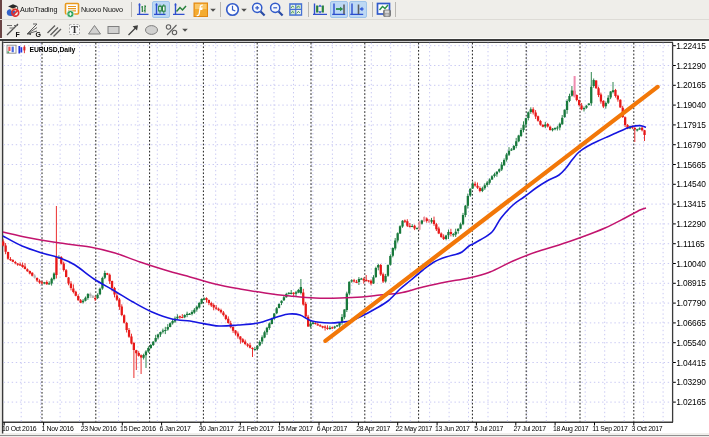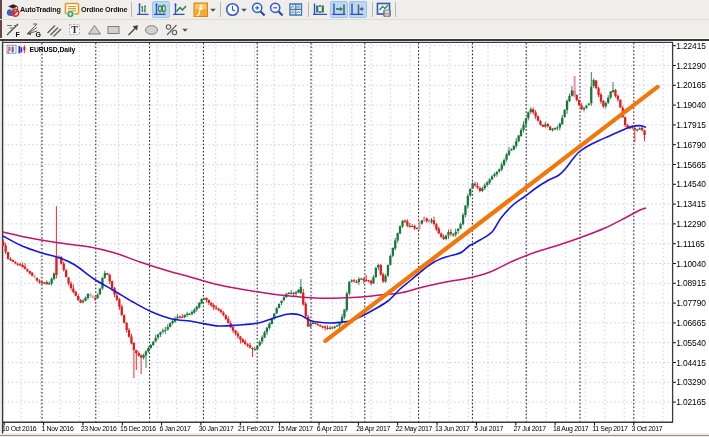--- a/index.html
+++ b/index.html
@@ -1,16 +1,16 @@
 <!DOCTYPE html>
 <html><head><meta charset="utf-8"><style>
 html,body{margin:0;padding:0;width:709px;height:437px;overflow:hidden;background:#eeede9;font-family:"Liberation Sans",sans-serif}
 #tb{position:absolute;left:0;top:0;width:709px;height:38px;background:#efeeea}
 #tb svg{opacity:.93}
-#tb .tbtxt{position:absolute;top:5px;font-size:7.2px;font-weight:700;color:#111;letter-spacing:-0.15px}
+#tb .tbtxt{position:absolute;top:5px;font-size:7.2px;font-weight:400;color:#111;letter-spacing:-0.15px}
 .hl{position:absolute;top:1px;height:17px;background:#bdd8f4;border:1px solid #9fc4ea;border-radius:2px;box-sizing:border-box}
 #tbline{position:absolute;left:0;top:19px;width:709px;height:1px;background:#dddbd6}
 #winTop{position:absolute;left:0;top:39.4px;width:709px;height:1.3px;background:#3a3a3a}
 #tbgap{position:absolute;left:0;top:38px;width:709px;height:1.4px;background:#fbfbf9}
 #chartbg{position:absolute;left:2px;top:40.7px;width:707px;height:392.6px;background:#fff}
 #botstrip{position:absolute;left:0;top:433.3px;width:709px;height:3.7px;background:#f0efec}
 #botline{position:absolute;left:0;top:434.8px;width:709px;height:1.4px;background:#8f8f8f}
 svg.chart{position:absolute;left:0;top:0}
 svg text{opacity:.999}
 text.pl{font-size:8.4px;fill:#000;letter-spacing:-0.1px}
@@ -28,21 +28,21 @@
 <circle cx="10.3" cy="10.8" r="3.4" fill="none" stroke="#d22" stroke-width="1.7"></circle>
 <path d="M7.9 13.2L12.7 8.4" stroke="#d22" stroke-width="1.7"></path>
 </svg>
 <div class="tbtxt" style="left:20px">AutoTrading</div>
 <svg style="position:absolute;left:64px;top:2px" width="16" height="16" viewBox="0 0 16 16">
 <rect x="1.5" y="1.5" width="13" height="10.5" rx="1" fill="#fff" stroke="#e8930c" stroke-width="1.6"></rect>
 <path d="M4 4.5h8M4 6.7h8M4 8.9h8" stroke="#e8930c" stroke-width="1.2"></path>
 <circle cx="6.4" cy="12" r="3.6" fill="#1d9e4f" stroke="#fff" stroke-width="0.7"></circle>
 <path d="M6.4 10.2v3.6M4.6 12h3.6" stroke="#fff" stroke-width="1.1"></path>
 </svg>
-<div class="tbtxt" style="left:81px">Ordine Ordine</div>
+<div class="tbtxt" style="left:81px">Nuovo Nuovo</div>
 <div style="position:absolute;top:2px;width:1px;height:15px;background:#b8b6b2;left:131px"></div>
 <svg style="position:absolute;left:136px;top:2px" width="16" height="16" viewBox="0 0 16 16">
       <path d="M3.5 1.5V13M1 12.4h11.5" stroke="#2244cc" stroke-width="1.4"></path>
       <path d="M3.5 1.2l-1.3 2h2.6Z" fill="#2244cc"></path>
 <path d="M6.3 4v6M5.3 5h1M6.3 9h1M9 3.2v7.3M8 8.5h1M9 4.5h1" stroke="#1a7a30" stroke-width="1.2"></path>
 </svg>
 <div class="hl" style="left:152px;width:18px"></div>
 <svg style="position:absolute;left:153px;top:2px" width="17" height="16" viewBox="0 0 17 16">
       <path d="M3.5 1.5V13M1 12.4h11.5" stroke="#2244cc" stroke-width="1.4"></path>
       <path d="M3.5 1.2l-1.3 2h2.6Z" fill="#2244cc"></path>

